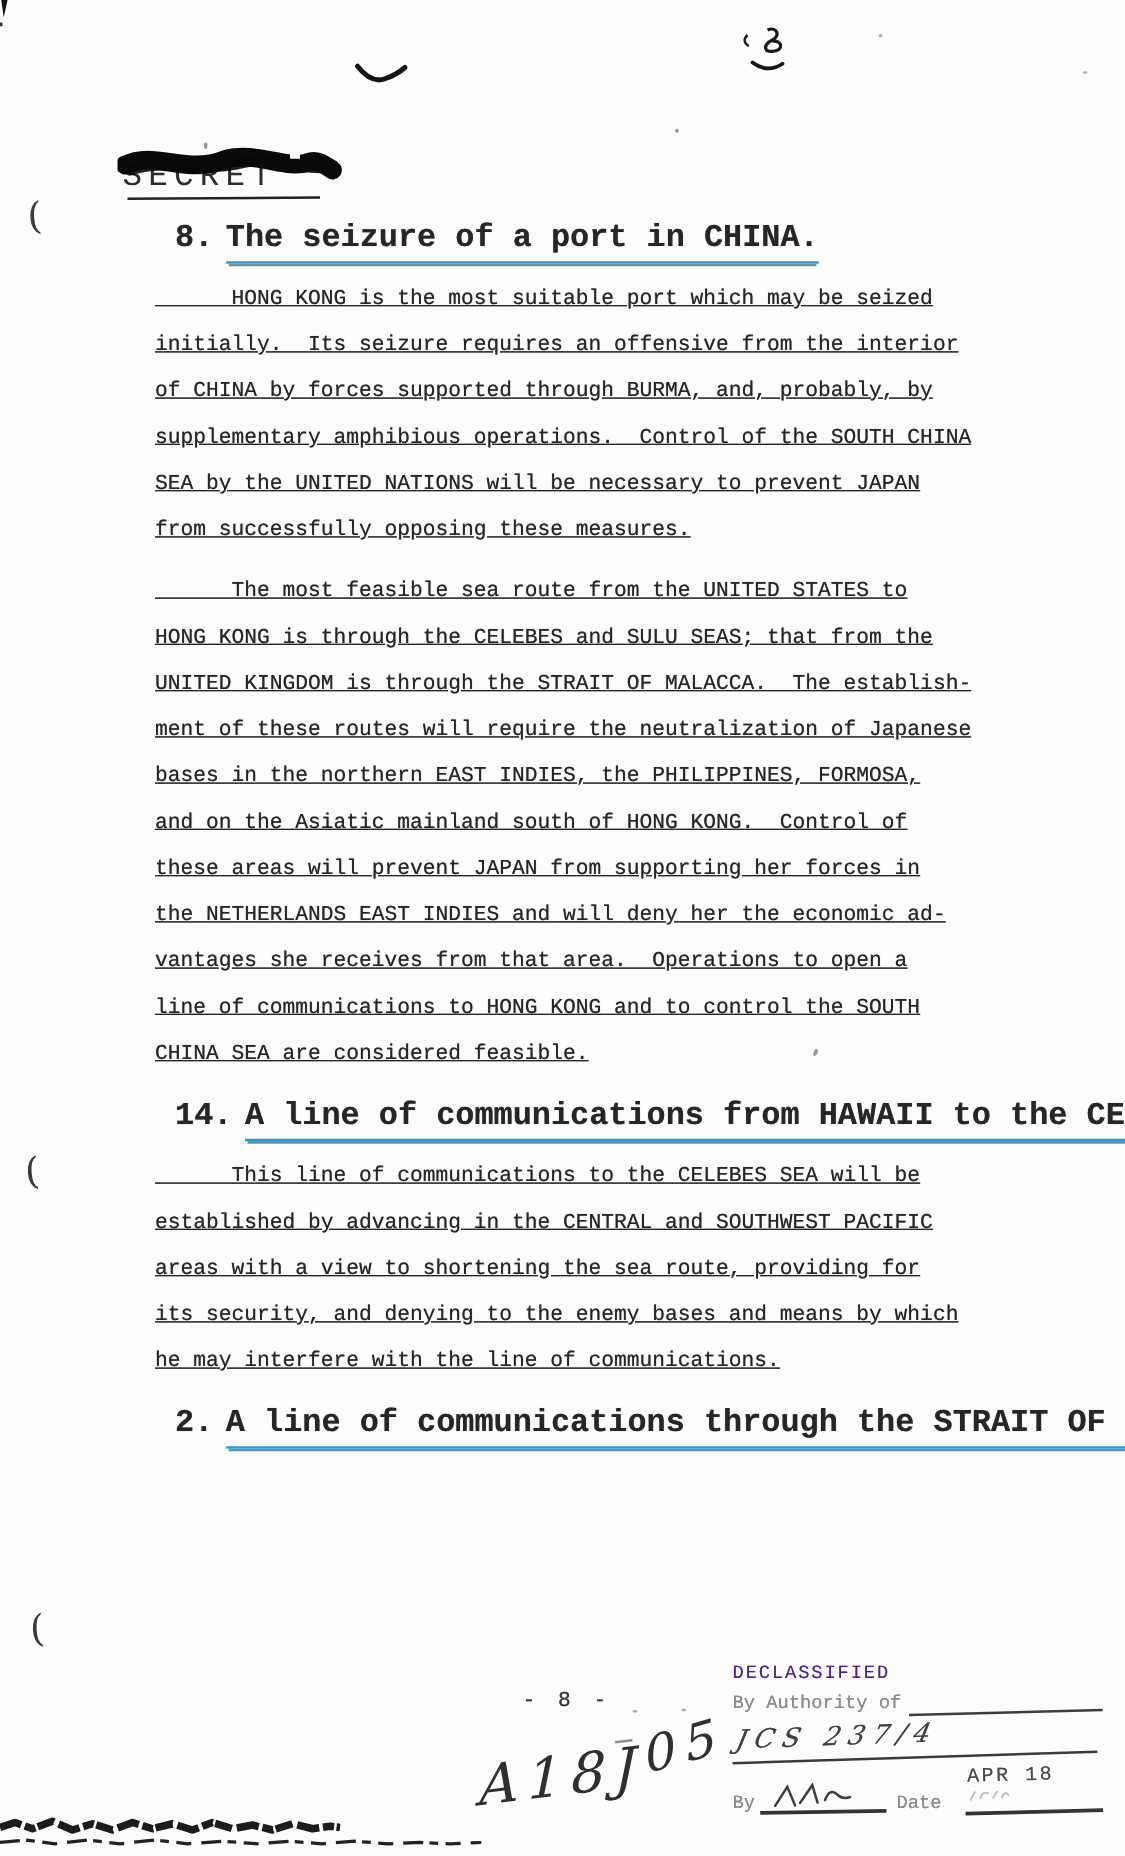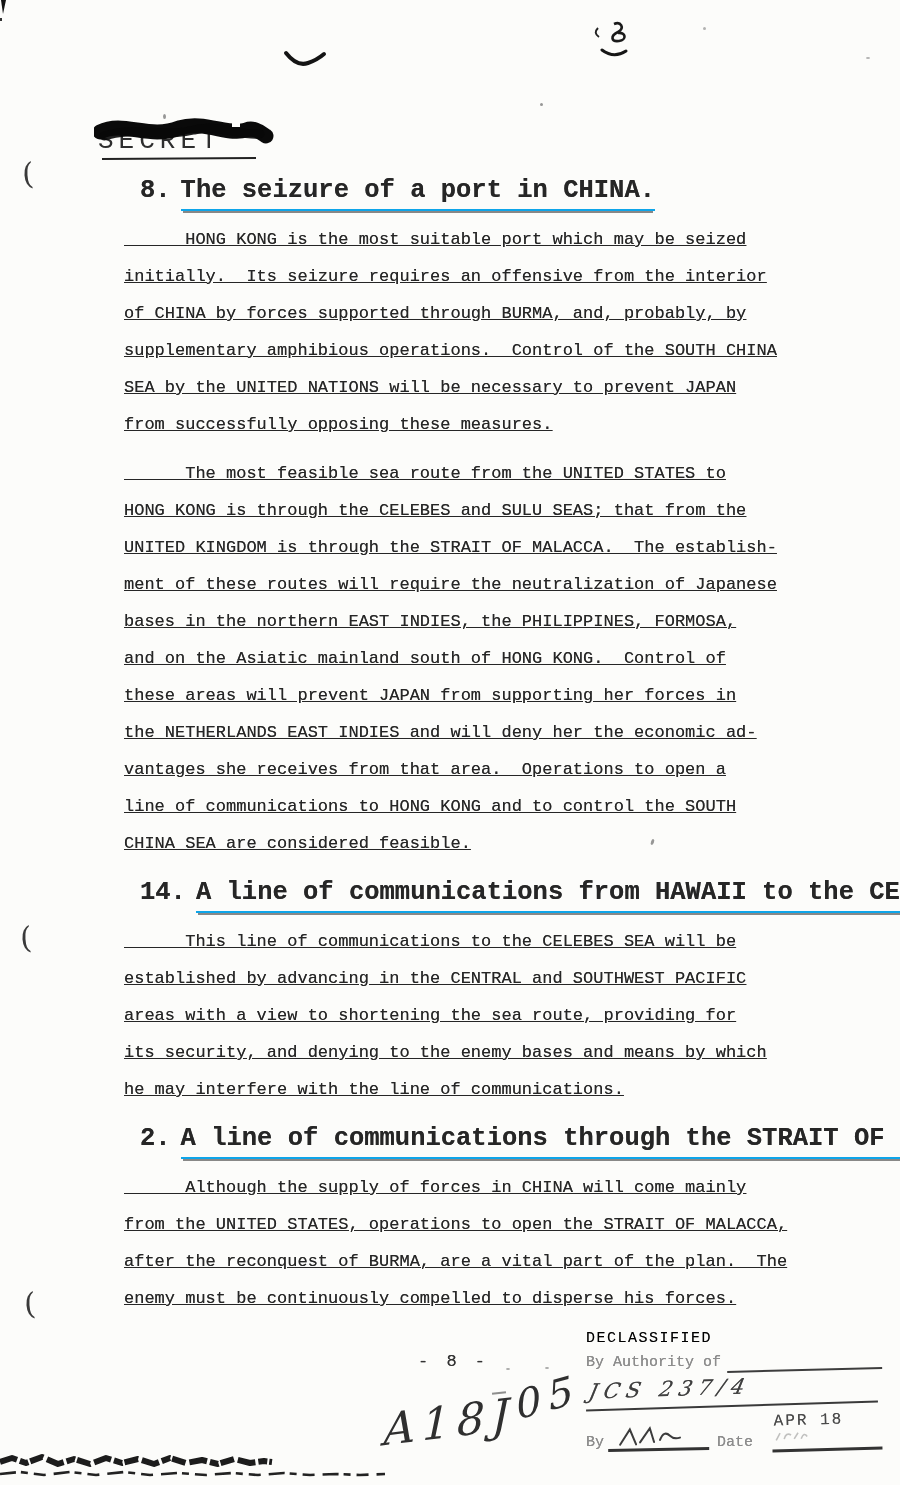--- a/index.html
+++ b/index.html
@@ -45,21 +45,21 @@
   .handcode .b{
     font-size:40px;display:inline-block;
     transform:translateY(-14px) rotate(-9deg);
   }
   .declass{
     position:absolute;left:586px;top:1330px;width:296px;
     font-size:15px;color:#555;
     text-shadow:0 0 .5px rgba(80,80,80,.7);
   }
   .declass .row{display:flex;align-items:flex-end;margin-bottom:6px;}
-  .d-title{color:#000000;letter-spacing:1.5px;margin-bottom:7px;}
+  .d-title{color:#4c1d95;letter-spacing:1.5px;margin-bottom:7px;}
   .faded{color:#8d8d8d;text-align:right;}
   .fill-line{flex:1;border-bottom:2px solid #3d3d3d;height:14px;transform:rotate(-1.5deg);margin-left:6px;}
   .hand{
     font-family:"DejaVu Serif",serif;font-style:italic;color:#3f3f3f;
     transform:skewX(-14deg) rotate(-2deg);display:inline-block;
   }
   .jcs-row{position:relative;height:30px;margin-bottom:4px;}
   .jcs-row .hand{font-size:21px;letter-spacing:6px;position:absolute;left:4px;top:0;}
   .jcs-underline{position:absolute;left:0;right:4px;bottom:0;border-bottom:2px solid #3a3a3a;transform:rotate(-1.8deg);}
   .by-row{display:flex;align-items:flex-end;}
@@ -136,24 +136,20 @@
     <h2 class="sec-head"><span class="sec-num">14.</span><span class="sec-title">A line of communications from HAWAII to the CELEBES SEA.</span></h2>
     <p class="para">      This line of communications to the CELEBES SEA will be
 established by advancing in the CENTRAL and SOUTHWEST PACIFIC
 areas with a view to shortening the sea route, providing for
 its security, and denying to the enemy bases and means by which
 he may interfere with the line of communications.</p>
   </section>
 
   <section class="section">
     <h2 class="sec-head"><span class="sec-num">2.</span><span class="sec-title">A line of communications through the STRAIT OF MALACCA.</span></h2>
-    <p class="para">      Although the supply of forces in CHINA will come mainly
-from the UNITED STATES, operations to open the STRAIT OF MALACCA,
-after the reconquest of BURMA, are a vital part of the plan.  The
-enemy must be continuously compelled to disperse his forces.</p>
   </section>
 
 </main>
 
 <div class="pagenum">- 8 -</div>
 
 <div class="handcode">
   <span class="a">A18J</span><span class="b">05</span>
 </div>
 

